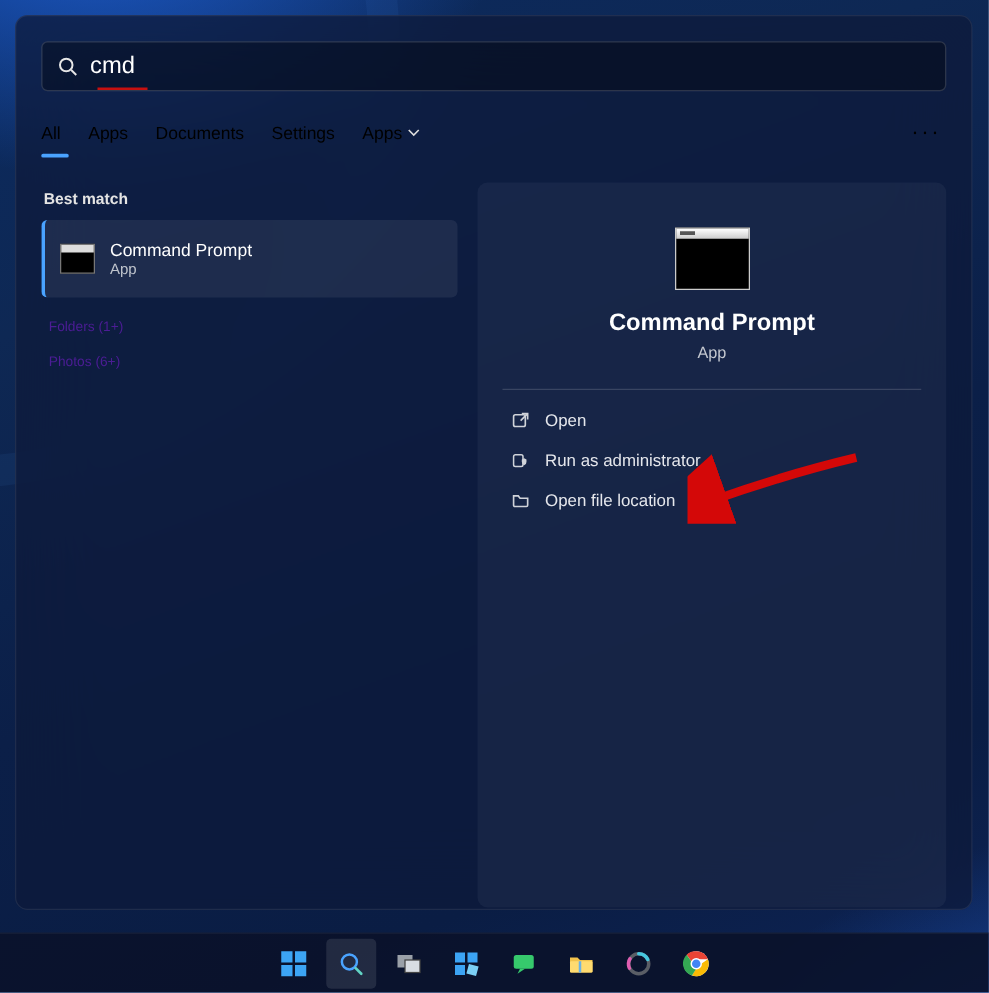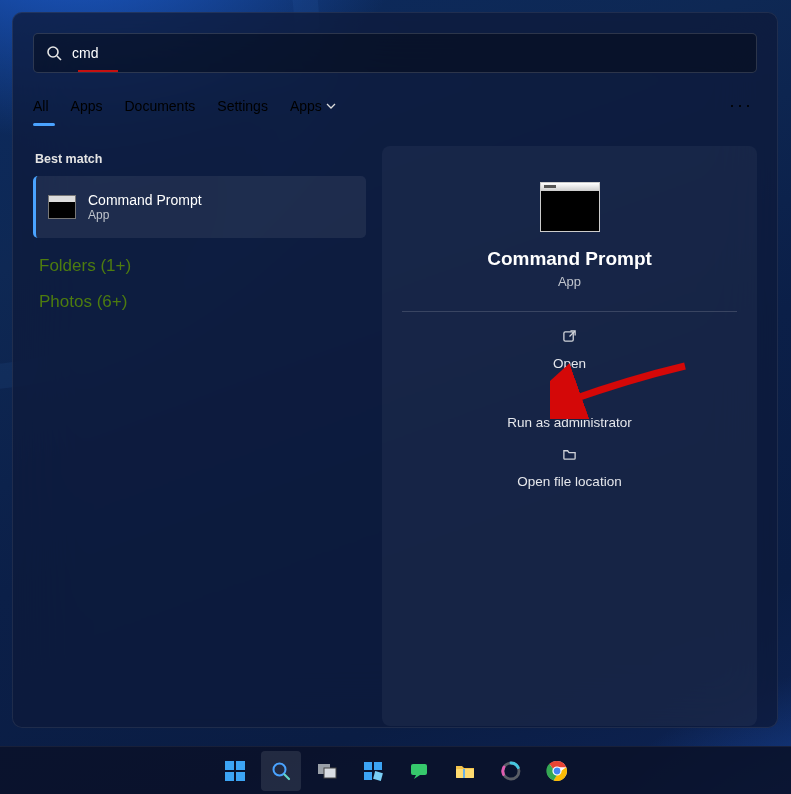--- a/index.html
+++ b/index.html
@@ -43,21 +43,21 @@
     border: 1px solid rgba(255,255,255,0.15);
     border-radius: 5px;
     padding: 0 12px;
   }
   .search-wrap input {
     flex: 1;
     background: transparent;
     border: none;
     outline: none;
     color: #fff;
-    font-size: 14px;
+    font-size: 19px;
   }
   .search-underline {
     position: absolute;
     left: 65px; top: 57px;
     width: 40px; height: 2px;
     background: #c61010;
   }
 
   .tabs {
     display: flex;
@@ -123,22 +123,22 @@
   .best-icon::before {
     content: "";
     position: absolute;
     top: 0; left: 0; right: 0; height: 6px;
     background: #ddd;
   }
   .best-text .title { font-size: 14px; color: #fff; }
   .best-text .sub { font-size: 12px; color: #bfc4cc; }
 
   .cat-row {
-    font-size: 17px;
-    color: #4d7c0f;
+    font-size: 11px;
+    color: #4c1d95;
     padding: 8px 6px;
     cursor: pointer;
     border-radius: 4px;
   }
 
   .right-col {
     flex: 1;
     background: rgba(255,255,255,0.045);
     border-radius: 8px;
     padding: 28px 20px 16px 20px;
@@ -182,21 +182,20 @@
   }
   .action-row {
     display: flex;
     align-items: center;
     gap: 12px;
     padding: 8px 6px;
     font-size: 13.5px;
     color: #e5e7ec;
     border-radius: 4px;
     cursor: pointer;
-    flex-direction: column;
   }
   .action-row .icn {
     width: 16px; height: 16px;
     display: inline-flex;
     align-items: center; justify-content: center;
   }
 
   .arrow {
     position: absolute;
     left: 537px; top: 346px;

